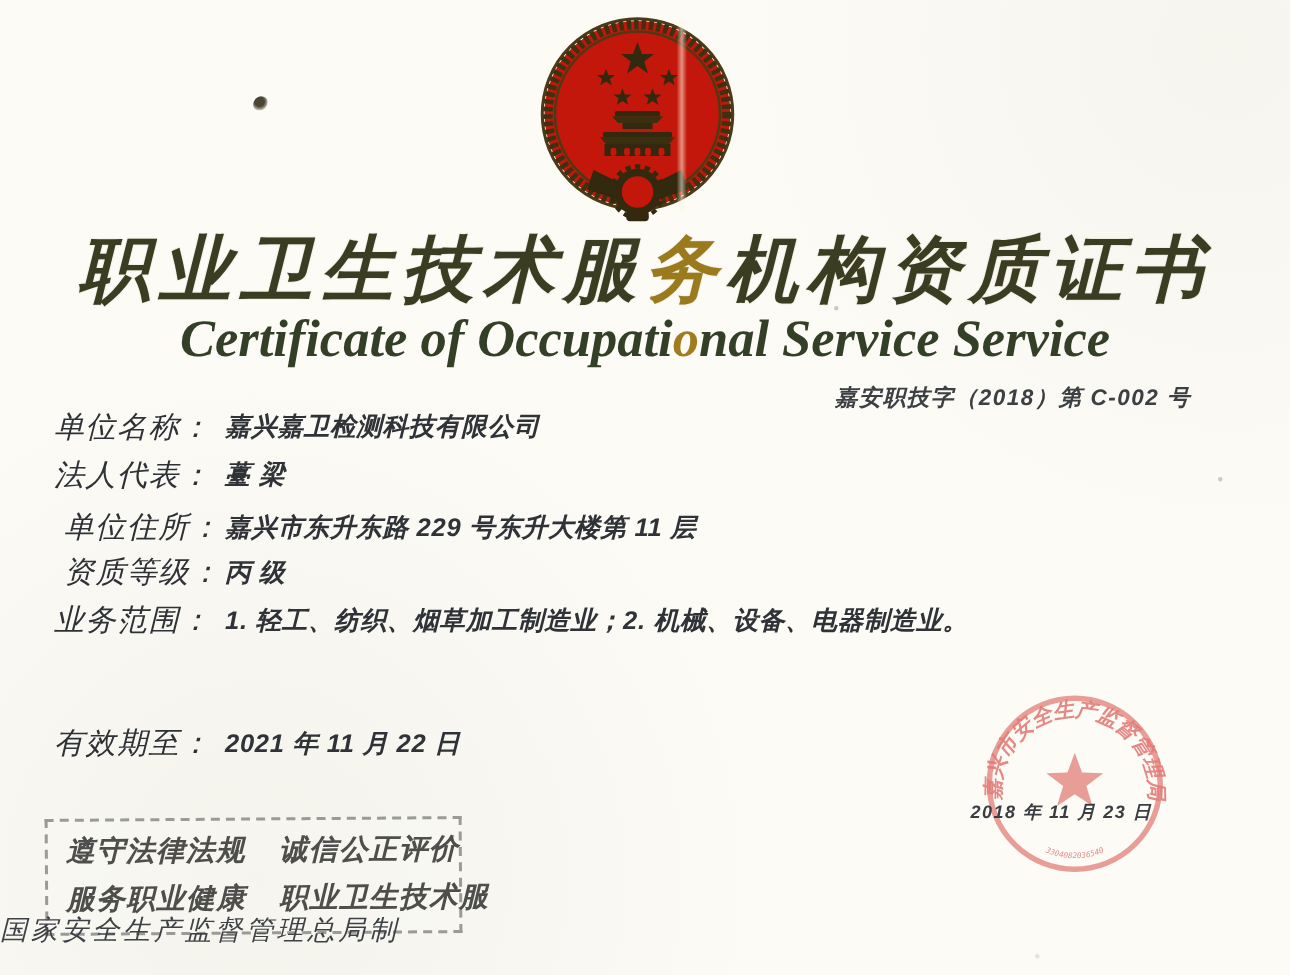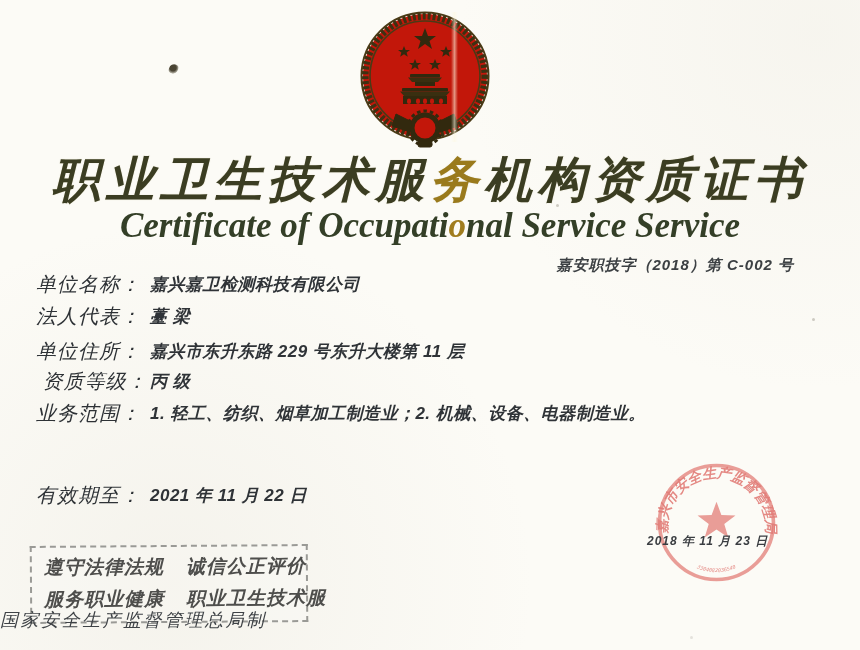--- a/index.html
+++ b/index.html
@@ -45,21 +45,21 @@
   .field-row{position:absolute; left:36px; white-space:nowrap;}
   .field-label{
     display:inline-block; width:118px;
     font-family:"DejaVu Serif","Liberation Serif",serif;
     font-size:20px; color:#2e3236; letter-spacing:1px; vertical-align:middle;
   }
   .field-value{
     display:inline-block; margin-left:-4px;
     font-size:17px; font-weight:bold; color:#2f3337; letter-spacing:.5px; vertical-align:middle;
   }
-  .row-0{top:271px;} .row-1{top:303px;} .row-2{top:338px;} .row-3{top:368px;text-align:center;} .row-4{top:400px;}
+  .row-0{top:271px;} .row-1{top:303px;} .row-2{top:338px;text-align:center;} .row-3{top:368px;text-align:center;} .row-4{top:400px;}
   .validity{top:482px;}
   
   .stamp{position:absolute; left:644px; top:450px; width:145px; height:145px; opacity:.85;}
   .issue-date{
     position:absolute; left:647px; top:533px; z-index:5;
     font-size:12px; font-weight:bold; color:#3a3d41; letter-spacing:1px; white-space:nowrap;
   }
   
   .motto-box{
     position:absolute; left:30px; top:545px; width:252px;

